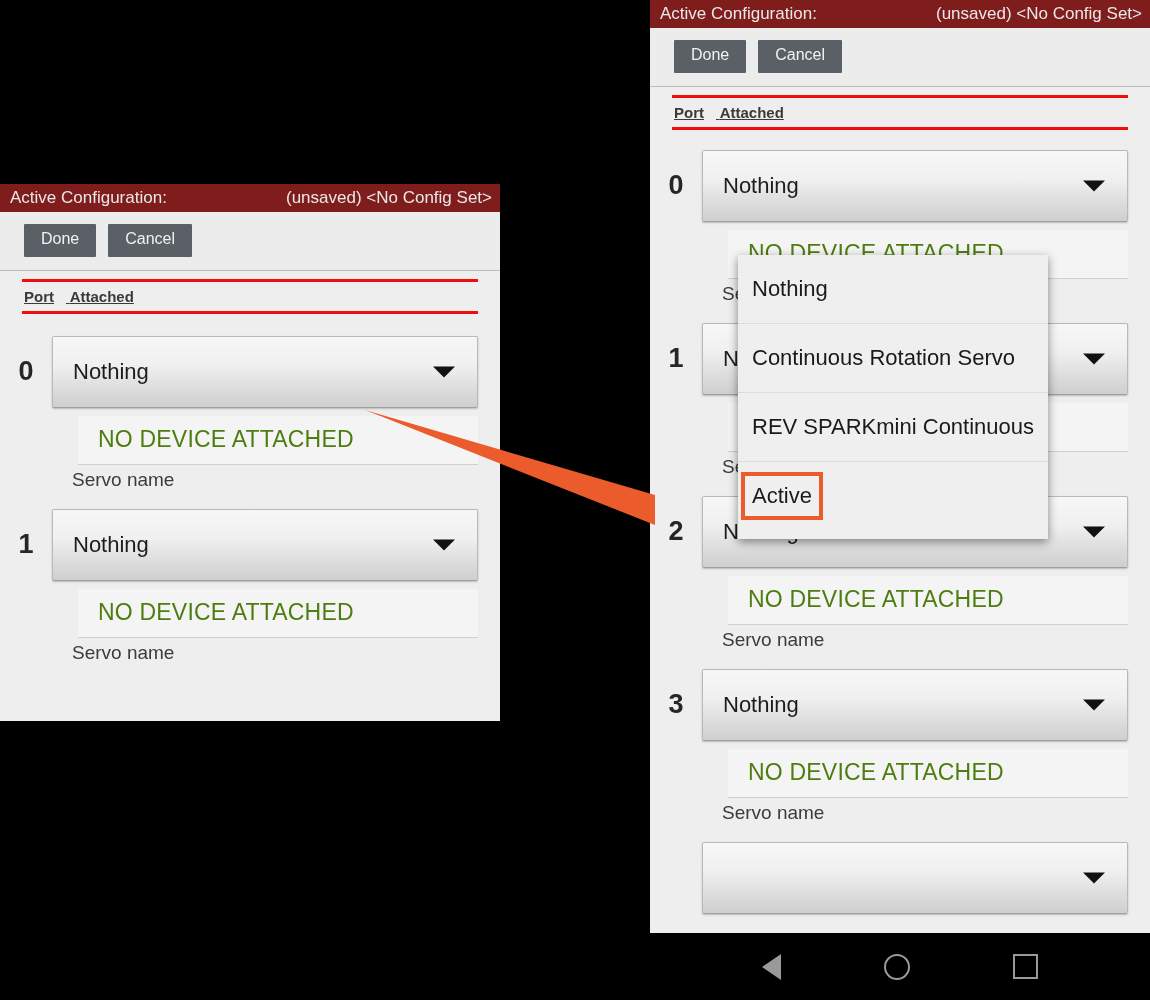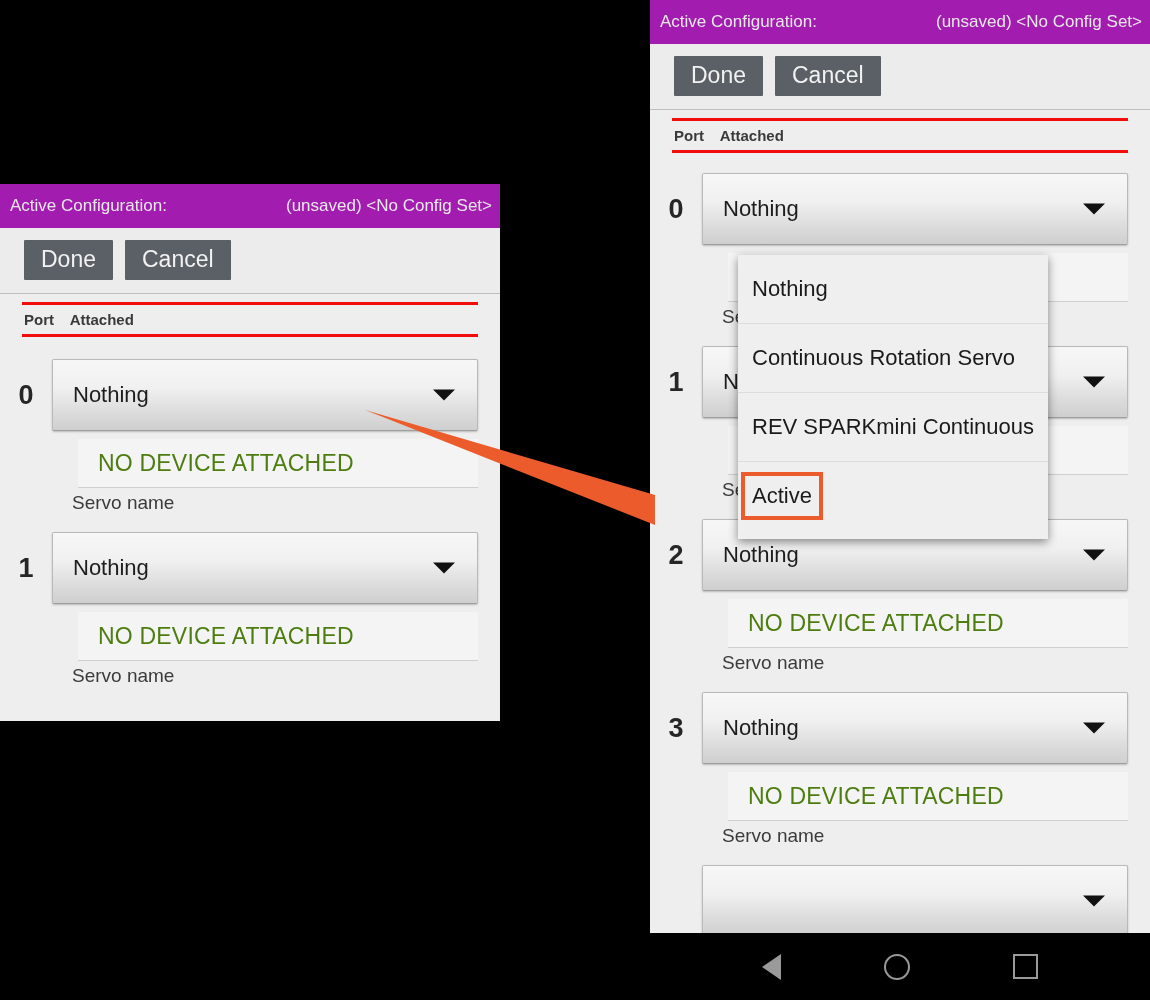--- a/index.html
+++ b/index.html
@@ -17,22 +17,22 @@
   }
 
   
   .panel {
     position: absolute;
     background: #eeeeee;
     overflow: hidden;
   }
 
   .titlebar {
-    height: 44px;
-    background: #a21caf;
+    height: 28px;
+    background: #7f1d1d;
     color: #e8e8e8;
     font-size: 17px;
     display: flex;
     align-items: center;
     position: relative;
   }
   .titlebar .tb-left {
     position: absolute;
     left: 10px;
     white-space: nowrap;
@@ -48,39 +48,40 @@
     background: #ececec;
     padding: 12px 0 13px 24px;
     display: flex;
     gap: 12px;
     border-bottom: 1px solid #bdbdbd;
   }
   .btn {
     background: #5a6065;
     color: #f2f2f2;
     border: none;
-    font-size: 23px;
+    font-size: 16px;
     font-family: "Liberation Sans", sans-serif;
     padding: 7px 17px 9px 17px;
     line-height: 1.05;
     border-radius: 1px;
     cursor: pointer;
   }
 
   .listhead {
     margin: 8px 22px 0 22px;
     border-top: 3px solid #f20d0d;
     border-bottom: 3px solid #f20d0d;
     padding: 6px 0 6px 0;
   }
   .listhead-inner {
     font-size: 15px;
     font-weight: bold;
     color: #3a3a3a;
     padding-left: 2px;
+    text-decoration: underline;
   }
   .listhead-inner span { margin-right: 12px; }
 
   
   .port-row {
     position: relative;
     padding: 0 0 0 0;
   }
   .port-line {
     display: flex;

